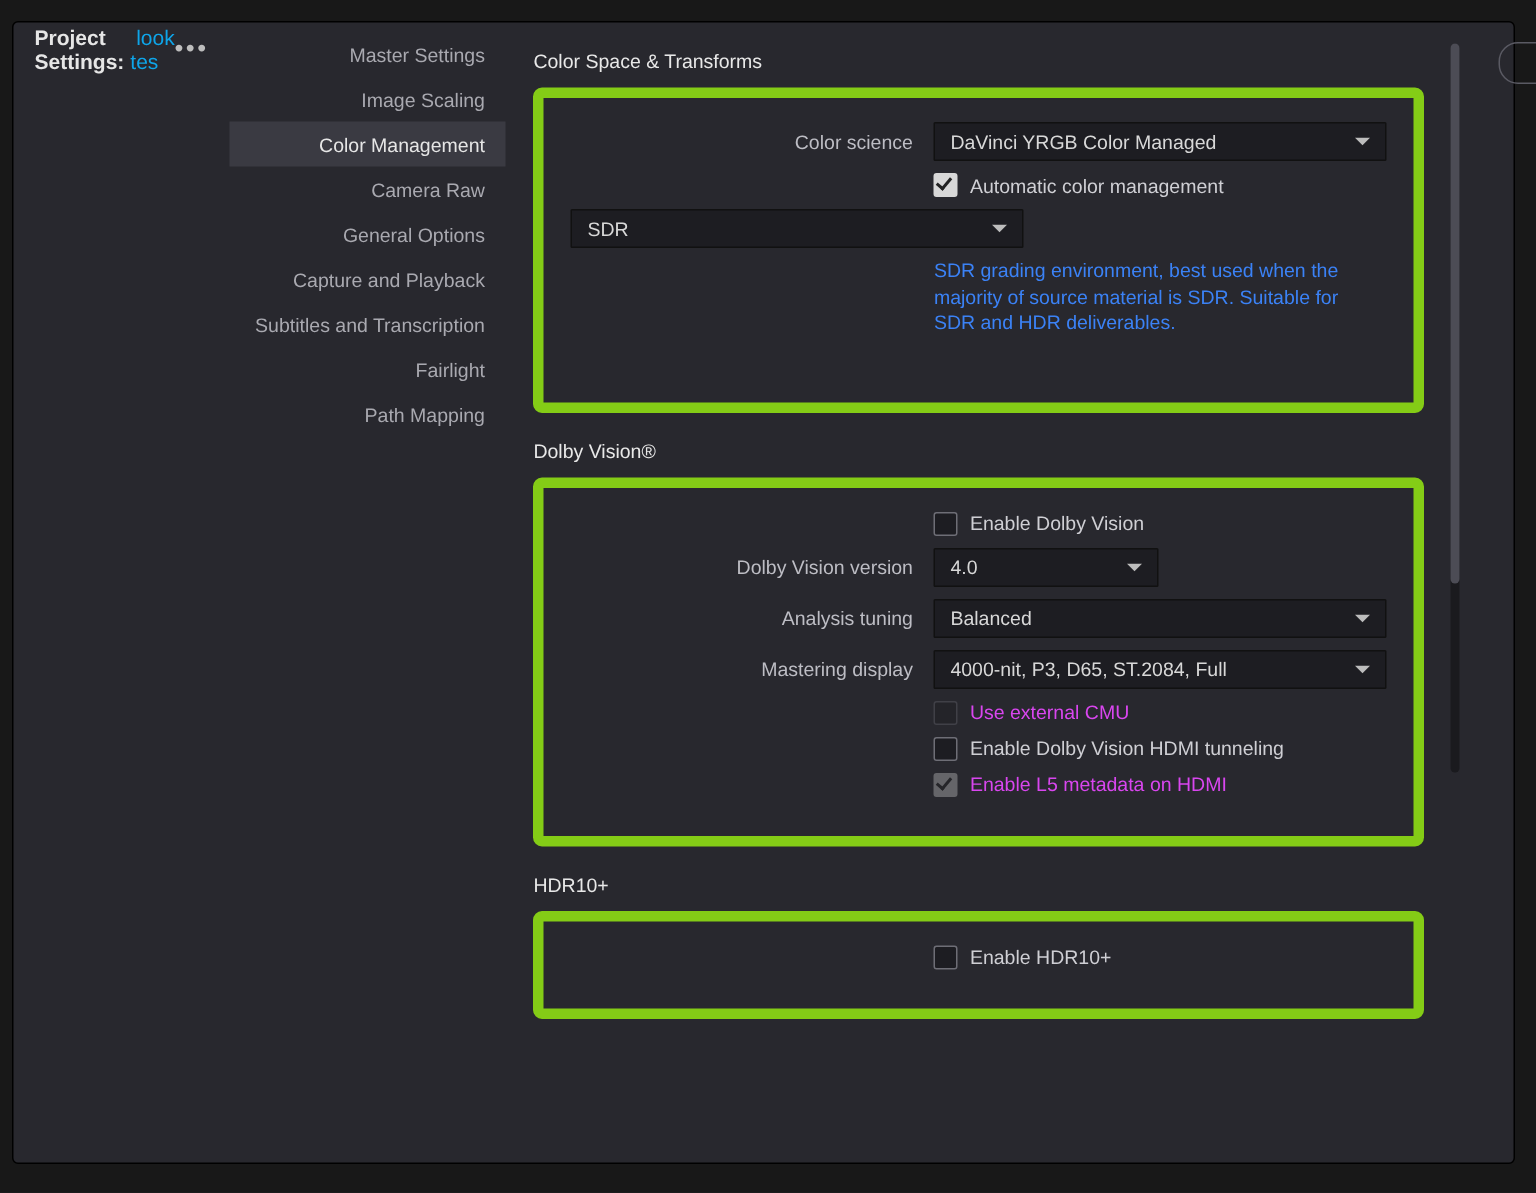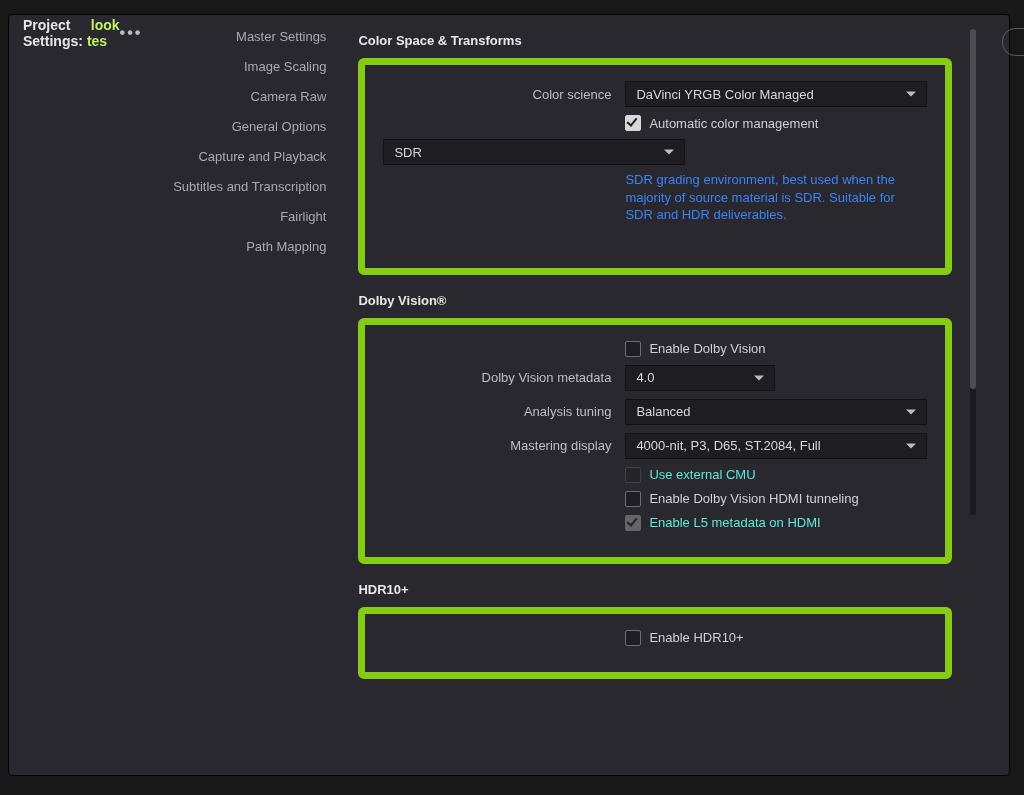--- a/index.html
+++ b/index.html
@@ -1,39 +1,39 @@
 <!DOCTYPE html>
 <html><head>
 <meta charset="utf-8">
 <style>
   html,body{margin:0;padding:0;background:#181818;color:#c7c7c7;font-family:"Segoe UI",Arial,sans-serif;font-size:13px;width:1024px;height:795px;overflow:hidden}
   .dialog{position:absolute;left:8px;top:14px;width:1000px;height:760px;background:#28282e;border:1px solid #000;border-radius:4px;display:flex;flex-direction:row}
   .titlebar{height:36px;display:flex;align-items:center;padding:0 14px;color:#e6e6e6;font-size:14px;font-weight:600}
-  .titlebar .projname{font-weight:700;color:#bef264;margin-left:4px}
+  .titlebar .projname{font-weight:400;color:#0ea5e9;margin-left:4px}
   .title-dots{margin-left:auto;color:#bdbdbd;font-size:16px;letter-spacing:2px;cursor:pointer}
   .body{display:flex;flex:1;min-height:0}
   .sidebar{width:184px;padding-top:6px;flex:none}
   .side-item{height:30px;display:flex;align-items:center;justify-content:flex-end;padding-right:14px;color:#a9a9b0;cursor:pointer}
   .side-item.active{background:#3a3a42;color:#e6e6e6}
   .main{flex:1;overflow:hidden;position:relative;padding:10px 18px 0 18px}
   .scroll{overflow-y:auto;height:668px;padding-right:10px}
-  .section-title{color:#e8e8e8;font-weight:700;margin:8px 0 10px 0}
+  .section-title{color:#e8e8e8;font-weight:400;margin:8px 0 10px 0}
   .panel{border:7px solid #84cc16;border-radius:6px;background:#28282e;padding:16px 18px 18px 18px;margin-bottom:18px}
   .row{display:flex;align-items:center;margin-bottom:8px}
   .row .lbl{width:228px;text-align:right;padding-right:14px;color:#bdbdc4}
   .select, .select-sm{height:24px;background:#1d1d22;border:1px solid #111;border-radius:1px;color:#d8d8d8;display:flex;align-items:center;padding:0 10px;position:relative;cursor:pointer}
   .select{width:280px}
   .select-sm{width:128px}
   .select::after,.select-sm::after{content:"";position:absolute;right:10px;top:50%;width:0;height:0;border-left:5px solid transparent;border-right:5px solid transparent;border-top:5px solid #bdbdbd;transform:translateY(-50%)}
   .chk{width:14px;height:14px;border:1px solid #6e6e76;border-radius:2px;background:#1d1d22;margin-right:8px;flex:none;position:relative;cursor:pointer}
   .chk.checked{background:#d8d8d8;border-color:#d8d8d8}
   .chk.checked::after{content:"";position:absolute;left:3px;top:0px;width:4px;height:8px;border:solid #222;border-width:0 2px 2px 0;transform:rotate(40deg)}
   .chk.disabled{opacity:.35;cursor:default}
   .chklabel{color:#cfcfd4}
-  .chklabel.dim{color:#5eead4}
+  .chklabel.dim{color:#d946ef}
   .hint{color:#3b82f6;width:284px;margin-left:242px;margin-top:-2px;margin-bottom:26px;line-height:1.35}
   .scrollbar-fake{position:absolute;right:4px;top:14px;width:6px;height:486px;background:#1a1a1e;border-radius:3px}
   .scrollbar-thumb{position:absolute;right:4px;top:14px;width:6px;height:360px;background:#4c4c55;border-radius:3px}
   .footer{height:54px;display:flex;align-items:center;justify-content:flex-end;padding:0 22px;gap:20px}
   .btn{height:26px;min-width:96px;border:1px solid #5a5a63;border-radius:13px;background:transparent;color:#dcdce0;display:flex;align-items:center;justify-content:center;cursor:pointer}
   .btn.disabled{color:#6e6e76;border-color:#3c3c44;cursor:default}
   
   .bg-strip{position:absolute;left:0;top:0;width:1024px;height:795px;pointer-events:none}
 </style>
 </head>
@@ -45,20 +45,21 @@
   <div class="titlebar">
     <span>Project Settings:</span>
     <span class="projname">&nbsp;<span>look tes</span></span>
     <span class="title-dots">•••</span>
   </div>
 
   <div class="body">
     <div class="sidebar">
       <div class="side-item">Master Settings</div>
       <div class="side-item">Image Scaling</div>
+      <div class="side-item active">Color Management</div>
       <div class="side-item">Camera Raw</div>
       <div class="side-item">General Options</div>
       <div class="side-item">Capture and Playback</div>
       <div class="side-item">Subtitles and Transcription</div>
       <div class="side-item">Fairlight</div>
       <div class="side-item">Path Mapping</div>
     </div>
 
     <div class="main">
       <div class="scroll">
@@ -85,21 +86,21 @@
         </div>
 
         <div class="section-title">Dolby Vision®</div>
         <div class="panel">
           <div class="row">
             <div class="lbl"></div>
             <div class="chk"></div>
             <div class="chklabel">Enable Dolby Vision</div>
           </div>
           <div class="row">
-            <div class="lbl">Dolby Vision metadata</div>
+            <div class="lbl">Dolby Vision version</div>
             <div class="select-sm">
                 <span>4.0</span>
               </div>
           </div>
           <div class="row">
             <div class="lbl">Analysis tuning</div>
             <div class="select">
                 <span>Balanced</span>
               </div>
           </div>

